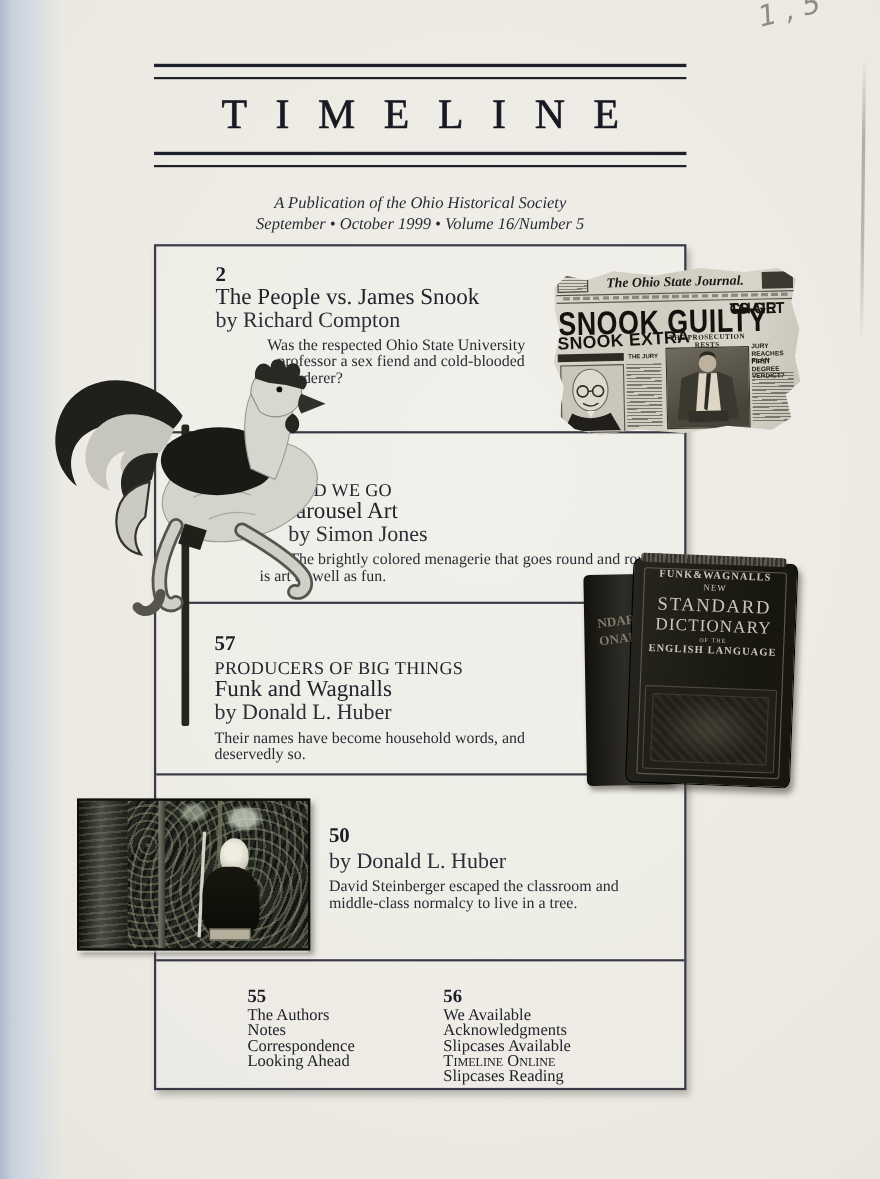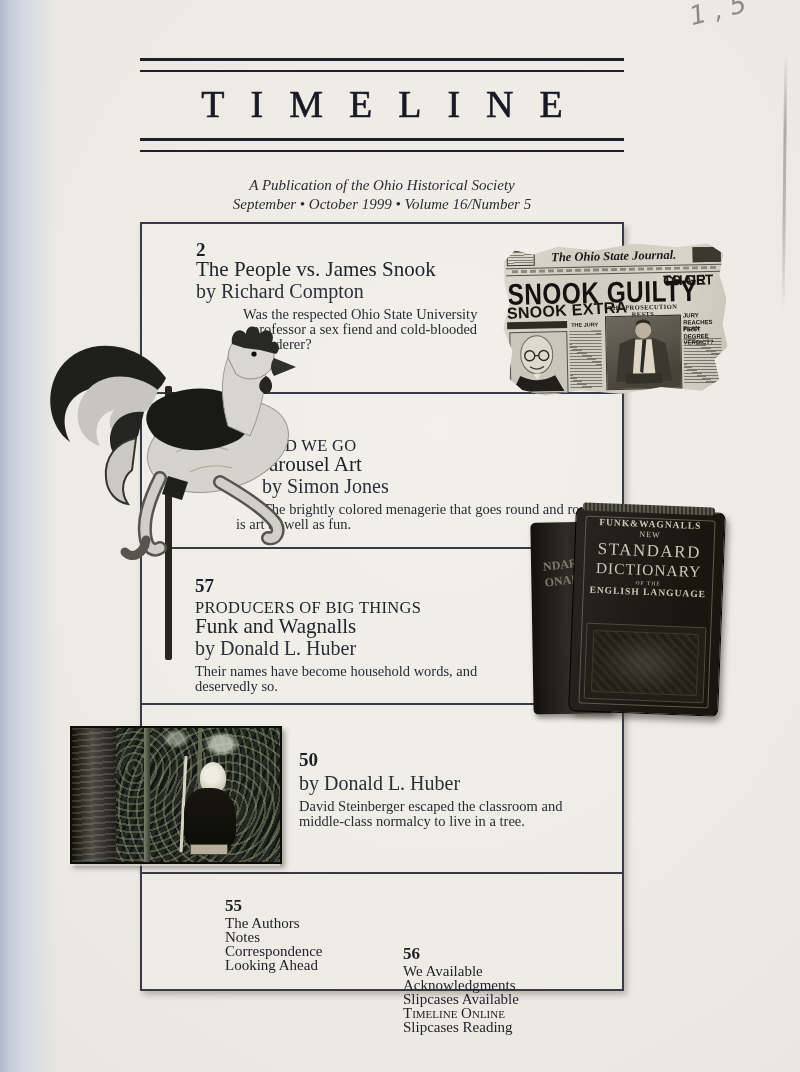--- a/index.html
+++ b/index.html
@@ -42,21 +42,21 @@
   .s2{left:95px;top:190px;}
   .s2 .asub{margin-left:18px;}
   .s2 .byline{margin-left:25px;}
   .s2 .desc{margin-left:-1px;width:378px;text-indent:27px;}
   .s3{left:53px;top:352px;}
   .s3 .desc{width:300px;}
   .s4{left:157px;top:526px;}
   .s4 .desc{width:295px;}
   .s5{left:0;top:672px;width:100%;}
   .dept{position:absolute;top:0;}
-  .dept.c1{left:53px;margin-left:30px;} .dept.c2{left:261px;margin-top:48px;}
+  .dept.c1{left:53px;margin-left:30px;} .dept.c2{left:261px;}
   .dept .pnum{font-size:17px;}
   .ditem{font-size:15px;line-height:13.6px;padding-top:.6px;}
   .sc{font-variant:small-caps;}
   
   .news{position:absolute;left:503px;top:244px;width:224px;height:150px;z-index:7;
     transform:rotate(-1.2deg);
     background:linear-gradient(105deg,#dad7cd 0%,#cfccc0 40%,#d7d4c9 70%,#c6c3b7 100%);
     box-shadow:3px 4px 5px rgba(70,68,62,.45);
     clip-path:polygon(1% 10%,6% 3%,14% 6%,25% 1%,42% 4%,60% 0%,78% 3%,92% 1%,99% 8%,97% 22%,100% 38%,98% 55%,100% 70%,94% 78%,96% 92%,88% 99%,70% 96%,52% 100%,34% 97%,18% 100%,8% 96%,2% 88%,4% 70%,0% 55%,3% 38%,1% 24%);}
   .news *{position:absolute;}

